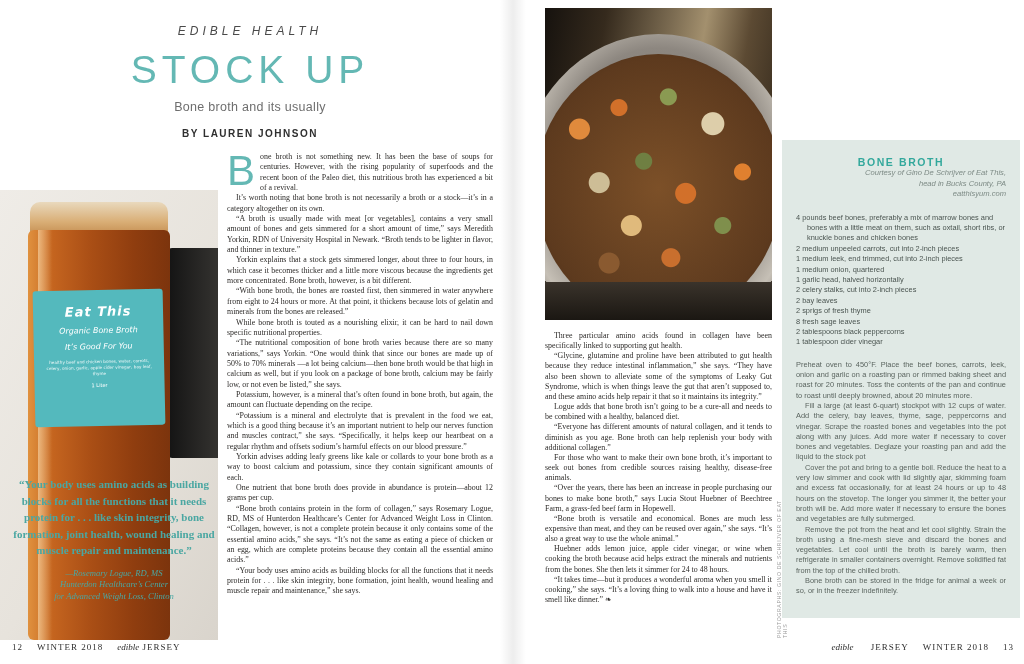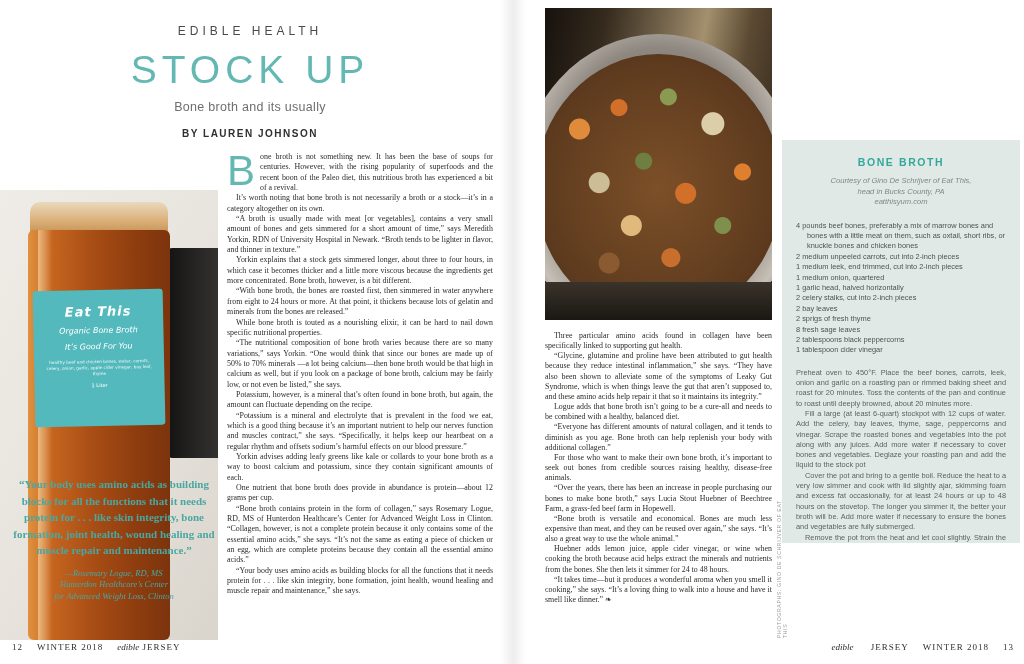--- a/index.html
+++ b/index.html
@@ -5,21 +5,21 @@
   * { margin:0; padding:0; box-sizing:border-box; }
   html,body { width:1024px; height:664px; background:#ffffff; font-family:"Liberation Serif", serif; }
   #spread { position:relative; width:1024px; height:664px; background:#ffffff; overflow:hidden; }
 
   
   .gutter { position:absolute; left:500px; top:0; width:26px; height:664px;
     background:linear-gradient(to right, rgba(0,0,0,0) 0%, rgba(0,0,0,0.07) 50%, rgba(0,0,0,0) 100%); }
 
   
   .header { position:absolute; left:95px; top:24px; width:310px; text-align:center; }
-  .kicker { font-family:"Liberation Sans", sans-serif; font-size:12px; letter-spacing:4px; color:#4a4a4a; }
+  .kicker { font-family:"Liberation Sans", sans-serif; font-size:12px; letter-spacing:4px; color:#4a4a4a;font-style:italic; }
   .title { margin-top:10px; font-family:"Liberation Sans", sans-serif; font-weight:200; font-size:39px;
     letter-spacing:5px; color:#64b8b4; }
   .subtitle { margin-top:8px; font-family:"Liberation Sans", sans-serif; font-size:12.5px; color:#6e6e6e; letter-spacing:0.3px; }
   .byline { margin-top:14px; font-family:"Liberation Sans", sans-serif; font-size:10px; font-weight:bold;
     letter-spacing:1.5px; color:#2f2f2f; }
 
   
   .col { position:absolute; text-align:justify; color:#2d2b29; overflow:hidden; }
   .col-left { left:227px; top:152px; width:266px; height:474px; font-size:7.9px; line-height:10.35px; }
   .col-mid  { left:545px; top:331px; width:227px; height:296px; font-size:7.9px; line-height:10.15px; }
@@ -75,25 +75,25 @@
   }
   .pot-bottom { position:absolute; left:0; bottom:-8px; width:227px; height:46px;
     background:linear-gradient(to bottom,#3a332b,#14110d); }
 
   
   .photo-credit { position:absolute; left:776px; top:488px; height:150px;
     writing-mode:vertical-rl; transform:rotate(180deg);
     font-family:"Liberation Sans", sans-serif; font-size:5.2px; letter-spacing:0.6px; color:#9a9a9a; }
 
   
-  .sidebar { position:absolute; left:782px; top:140px; width:238px; height:403px;
+  .sidebar { position:absolute; left:782px; top:140px; width:238px; height:478px;
     background:#e0e9e5; padding:16px 14px 0 14px; overflow:hidden;
     font-family:"Liberation Sans", sans-serif; }
   .recipe-title { text-align:center; font-size:10.5px; font-weight:bold; letter-spacing:1.6px; color:#33a89c; }
-  .courtesy { margin-top:8px; text-align:center; font-style:italic; font-size:7.6px; line-height:10.5px; color:#7d8a85; }
+  .courtesy { text-align:right; font-style:italic; font-size:7.6px; line-height:10.5px; color:#7d8a85; }
   .ingredients { margin-top:13px; color:#4a5450; }
   .ingredient { font-size:7.4px; line-height:10.4px; padding-left:11px; text-indent:-11px; }
   .steps { margin-top:12px; color:#5a645f; text-align:justify; }
   .step { font-size:7.4px; line-height:10.3px; }
   .step + .step { text-indent:9px; }
 
   
   .footer { position:absolute; bottom:12px; font-size:9px; letter-spacing:1px; color:#2f2f2f; }
   .footer-left { left:12px; }
   .footer-right { right:10px; text-align:right; }

